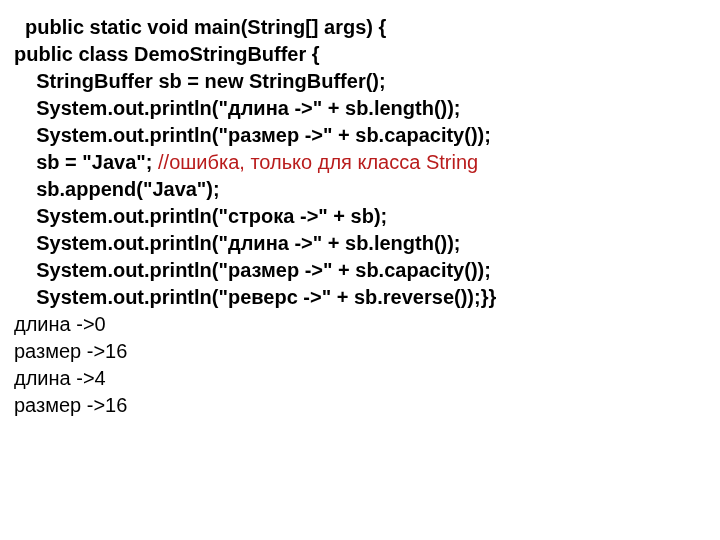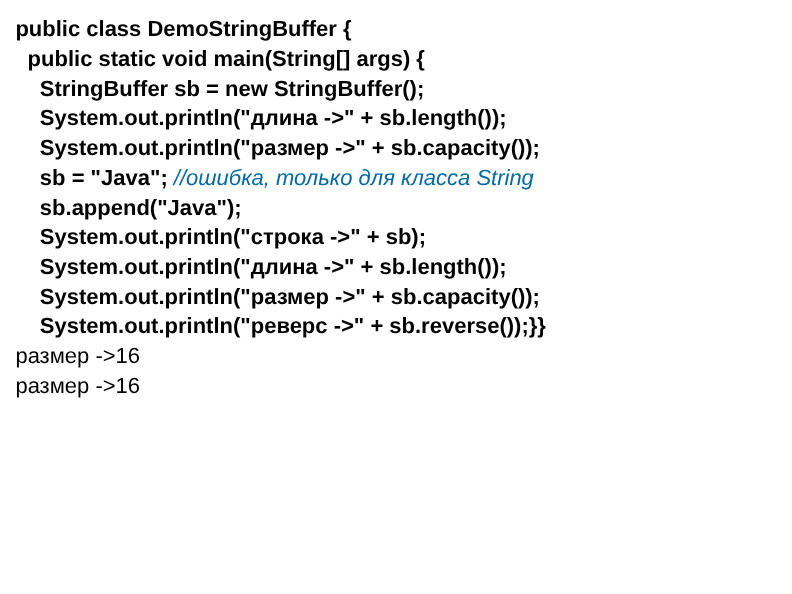--- a/index.html
+++ b/index.html
@@ -18,42 +18,43 @@
   }
   .code .line {
     white-space: pre;
     font-weight: 700;
   }
   .output .line {
     white-space: pre;
     font-weight: 400;
   }
   .comment {
-    color: #0369a1;
-    font-style: italic;
+    color: #b91c1c;
     font-weight: 400;
   }
   .normal {
     font-weight: 400;
   }
 </style>
 </head>
 <body>
 
 <div class="page">
   <div class="code">
+    <div class="line">  public static void main(String[] args) {</div>
     <div class="line">public class DemoStringBuffer {</div>
-    <div class="line">  public static void main(String[] args) {</div>
     <div class="line">    StringBuffer sb = new StringBuffer();</div>
     <div class="line">    System.out.println("длина -&gt;" + sb.length());</div>
     <div class="line">    System.out.println("размер -&gt;" + sb.capacity());</div>
     <div class="line"><span>    sb = "Java"; </span><span class="comment">//ошибка, только для класса String</span></div>
     <div class="line">    sb.append("Java");</div>
     <div class="line">    System.out.println("строка -&gt;" + sb);</div>
     <div class="line">    System.out.println("длина -&gt;" + sb.length());</div>
     <div class="line">    System.out.println("размер -&gt;" + sb.capacity());</div>
     <div class="line">    System.out.println("реверс -&gt;" + sb.reverse());}}</div>
   </div>
   <div class="output">
+    <div class="line">длина -&gt;0</div>
     <div class="line">размер -&gt;16</div>
+    <div class="line">длина -&gt;4</div>
     <div class="line">размер -&gt;16</div>
   </div>
 </div>
 
 </body></html>

